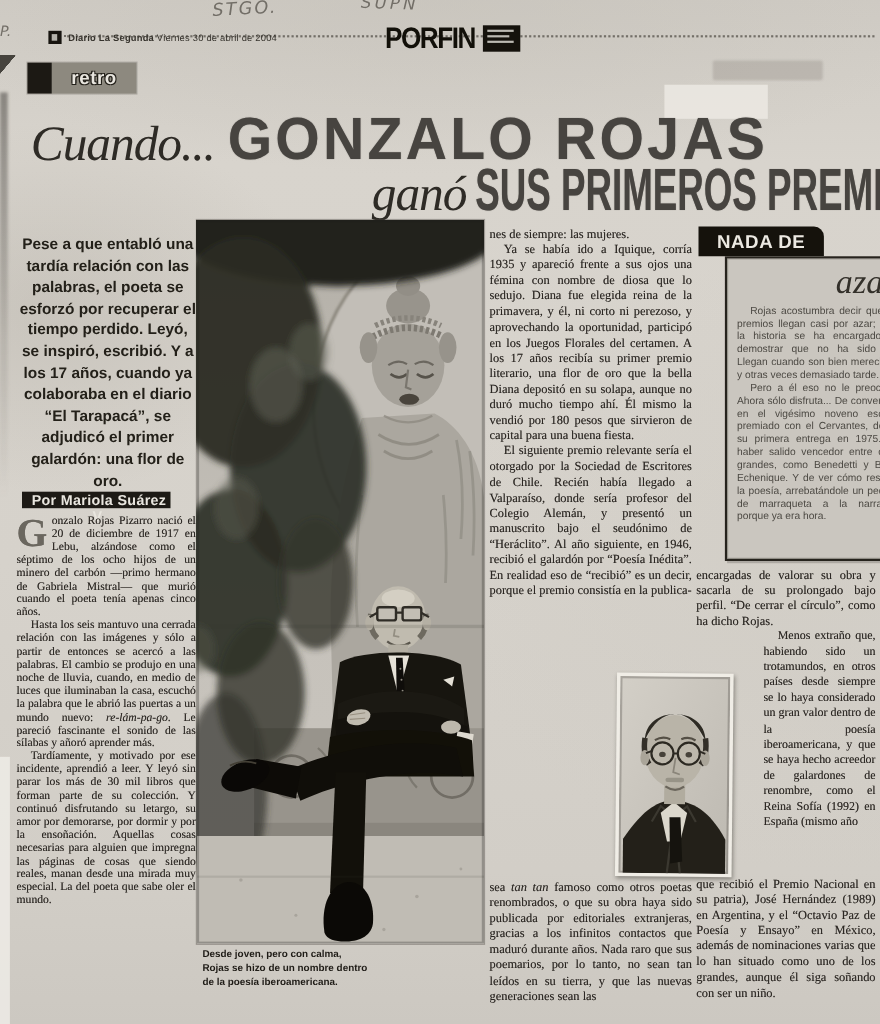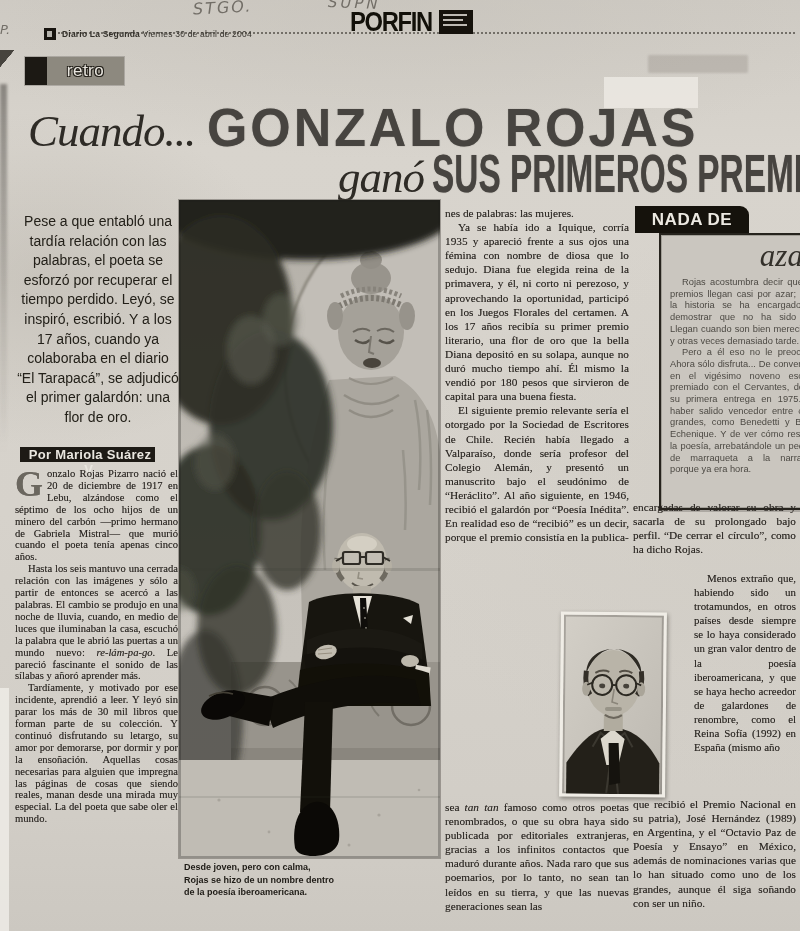--- a/index.html
+++ b/index.html
@@ -19,51 +19,51 @@
   .edge-light{left:0;top:688px;width:9px;height:243px;background:rgba(240,238,232,.8);}
   .ghost-band{left:648px;top:55px;width:100px;height:18px;background:rgba(128,123,114,.28);filter:blur(1.2px);border-radius:2px;}
   .ghost-box{left:604px;top:77px;width:94px;height:31px;background:rgba(236,233,227,.85);}
   .corner-mark{left:0;top:50px;width:14px;height:26px;background:linear-gradient(130deg,#24211c 40%,transparent 41%);opacity:.8;filter:blur(.4px);}
   
   .pageno{left:44px;top:28px;width:12px;height:12px;background:#17140f;}
   .pageno::after{content:"";position:absolute;left:3px;top:3px;width:5px;height:6px;background:rgba(235,232,226,.75);}
   .mast{left:62px;top:29px;font-family:"Liberation Sans",sans-serif;font-size:8.5px;color:#35322c;white-space:nowrap;letter-spacing:.2px;}
   .mast b{font-weight:bold;}
   .dotline{left:58px;top:32px;width:737px;border-bottom:2px dotted #55514a;opacity:.75;}
-  .porfin{left:350px;top:9px;display:flex;align-items:center;background:transparent;justify-content:space-between;}
+  .porfin{left:350px;top:22px;display:flex;align-items:center;background:transparent;justify-content:space-between;}
   .porfin-word{font-family:"Liberation Sans",sans-serif;font-weight:bold;font-size:27px;letter-spacing:-1.5px;color:#121009;transform:scaleX(.88);transform-origin:left center;display:inline-block;line-height:26px;}
   .porfin-box{width:34px;height:24px;background:#15120c;margin-left:-4px;position:relative;}
   .porfin-box i{position:absolute;left:4px;height:2px;background:rgba(230,227,220,.8);display:block;}
   
   .retro{left:25px;top:57px;width:99px;height:28px;background:#8d897f;display:flex;align-items:center;box-shadow:0 0 0 1px rgba(60,56,50,.25);}
   .retro .sq{width:22px;height:28px;background:#1c1914;}
-  .retro .lbl{flex:1;text-align:center;font-family:"Liberation Sans",sans-serif;font-weight:normal;font-size:17px;color:#e9e6df;text-shadow:1px 1px 0 #23201a,-1px -1px 0 #23201a,1px -1px 0 #23201a,-1px 1px 0 #23201a;letter-spacing:.5px;}
+  .retro .lbl{flex:1;text-align:center;font-family:"Liberation Sans",sans-serif;font-weight:bold;font-size:17px;color:#e9e6df;text-shadow:1px 1px 0 #23201a,-1px -1px 0 #23201a,1px -1px 0 #23201a,-1px 1px 0 #23201a;letter-spacing:.5px;}
   
   .hl{white-space:nowrap;color:#2e2b26;}
   .hl .it{font-style:italic;font-family:"Liberation Serif",serif;font-size:45px;letter-spacing:-1px;}
   .hl .caps{font-family:"Liberation Sans",sans-serif;font-weight:bold;color:#474440;display:inline-block;transform-origin:left bottom;line-height:1;vertical-align:baseline;text-shadow:0 0 1px rgba(70,67,62,.6);}
   .hl1{left:28px;top:101px;}
   .hl1 .caps{font-size:53px;letter-spacing:3px;transform:scaleX(.98) scaleY(1.02);margin-left:12px;}
   .hl2{left:338px;top:147px;}
   .hl2 .caps{font-size:53px;letter-spacing:0;transform:scaleX(.63) scaleY(1.02);margin-left:8px;}
   
-  .lead{left:17px;top:212px;width:162px;font-family:"Liberation Sans",sans-serif;font-weight:normal;font-size:14px;line-height:19.6px;text-align:center;color:#232019;}
+  .lead{left:17px;top:212px;width:162px;font-family:"Liberation Sans",sans-serif;font-weight:bold;font-size:14px;line-height:19.6px;text-align:center;color:#232019;}
   .byline{left:20px;top:447px;width:135px;height:15px;background:#1d1a15;color:#e9e6df;font-family:"Liberation Sans",sans-serif;font-weight:bold;font-size:13px;line-height:15px;padding-left:5px;letter-spacing:.3px;box-sizing:border-box;text-align:center;}
   
   .body{font-size:10.6px;line-height:11.9px;text-align:justify;color:#2b2723;text-shadow:0 0 .4px rgba(43,39,35,.5);}
   .body2{font-size:11.3px;line-height:14.1px;text-align:justify;color:#2b2723;text-shadow:0 0 .4px rgba(43,39,35,.5);}
   .ind{text-indent:13px;margin:0;}
   .noind{text-indent:0;margin:0;}
   .dropcap{float:left;font-size:36px;line-height:30px;font-weight:bold;color:#6b675f;margin:1px 4px 0 0;font-family:"Liberation Serif",serif;}
   .col1{left:15px;top:468px;width:163px;}
   .col2a{left:445px;top:206px;width:184px;}
   .col2wrap{left:445px;top:611px;width:113px;height:188px;overflow:hidden;}
   .col2wrap p{font-size:10.9px;line-height:13.2px;}
   .col2b{left:445px;top:800px;width:184px;}
-  .col3a{left:633px;top:500px;width:163px;}
+  .col3a{left:633px;top:516px;width:163px;}
   .col3wrap{left:694px;top:571px;width:102px;height:226px;overflow:hidden;}
   .col3wrap p{font-size:10.9px;line-height:14.1px;}
   .col3b{left:633px;top:797px;width:163px;}
   
   .sb-tab{left:635px;top:206px;width:114px;height:27px;background:#15120c;border-radius:0 9px 0 0;color:#ece9e2;font-family:"Liberation Sans",sans-serif;font-weight:bold;font-size:17px;line-height:27px;text-align:center;letter-spacing:.5px;transform-origin:left center;}
   .sb-box{left:659px;top:233px;width:171px;height:277px;background:#cac6bf;border:2px solid #26231d;box-shadow:inset 0 0 0 1px rgba(90,86,78,.35), 2px 2px 0 rgba(60,56,50,.25);box-sizing:border-box;padding:4px 9px 4px 9px;}
   .sb-title{font-style:italic;font-family:"Liberation Serif",serif;font-size:31px;color:#33302a;text-align:right;margin:0 4px 4px 0;line-height:34px;}
   .sb-box p{font-family:"Liberation Sans",sans-serif;font-size:9.3px;line-height:11.7px;text-align:justify;color:#4c4943;margin:0;text-indent:12px;}
   
   .photo-main{left:179px;top:200px;width:261px;height:658px;box-shadow:0 0 0 1px rgba(70,66,60,.4);}
@@ -234,21 +234,21 @@
       <rect y="368" width="261" height="3" fill="rgba(58,54,48,.16)"></rect>
       <rect y="596" width="261" height="2" fill="rgba(58,54,48,.12)"></rect>
       <rect x="1" y="1" width="259" height="656" fill="none" stroke="rgba(30,28,24,.28)" stroke-width="2"></rect>
     </svg>
   </div>
   <div class="abs caption">Desde joven, pero con calma,
 Rojas se hizo de un nombre dentro
 de la poesía iberoamericana.</div>
 
   <div class="abs col2a body2">
-    <p class="noind">nes de palabras: las mujeres.</p>
+    <p class="noind">nes de siempre: las mujeres.</p>
     <p class="ind">Ya se había ido a Iquique, corría 1935 y apareció frente a sus ojos una fémina con nombre de diosa que lo sedujo. Diana fue elegida reina de la primavera, y él, ni corto ni perezoso, y aprovechando la oportunidad, participó en los Juegos Florales del certamen. A los 17 años recibía su primer premio literario, una flor de oro que la bella Diana depositó en su solapa, aunque no duró mucho tiempo ahí. Él mismo la vendió por 180 pesos que sirvieron de capital para una buena fiesta.</p>
     <p class="ind">El siguiente premio relevante sería el otorgado por la Sociedad de Escritores de Chile. Recién había llegado a Valparaíso, donde sería profesor del Colegio Alemán, y presentó un manuscrito bajo el seudónimo de “Heráclito”. Al año siguiente, en 1946, recibió el galardón por “Poesía Inédita”. En realidad eso de “recibió” es un decir, porque el premio consistía en la publica-</p>
   </div>
   <div class="abs col2b body2">
     <p class="noind"><span>sea </span><i>tan tan</i><span> famoso como otros poetas renombrados, o que su obra haya sido publicada por editoriales extranjeras, gracias a los infinitos contactos que maduró durante años. Nada raro que sus poemarios, por lo tanto, no sean tan leídos en su tierra, y que las nuevas generaciones sean las</span></p>
   </div>
 
   <div class="abs sb-tab">NADA DE</div>
   <div class="abs sb-box">
     <div class="sb-title">azar</div>

